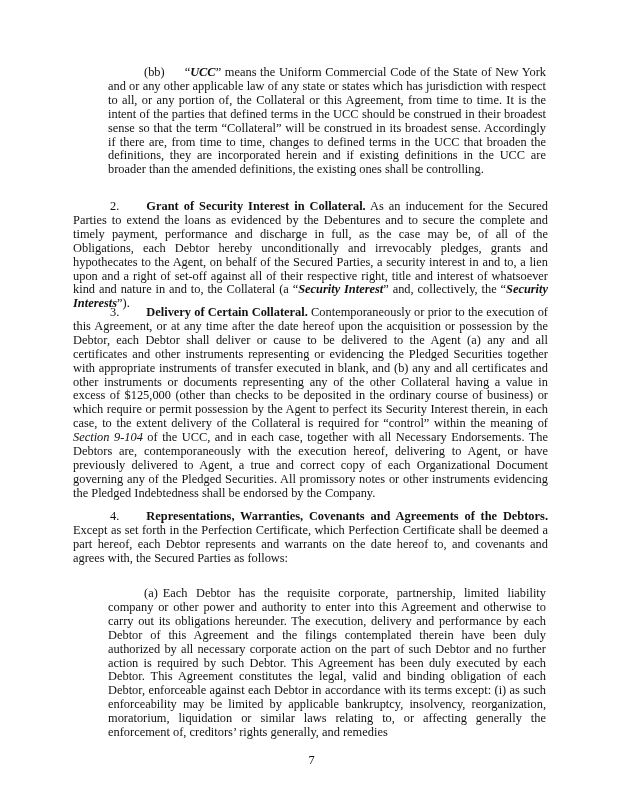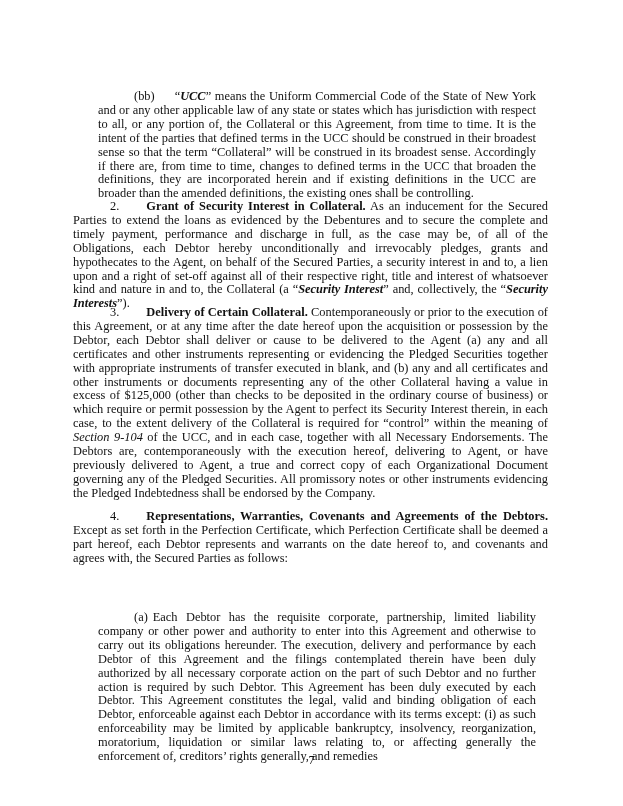--- a/index.html
+++ b/index.html
@@ -25,23 +25,22 @@
     }
     .para {
       position: absolute;
       font-size: 12.4px;
       line-height: 13.9px;
       text-align: justify;
       text-align-last: left;
       margin: 0;
     }
     .sub {
-      left: 98px;
+      left: 108px;
       width: 438px;
-      margin-top: 24px;
     }
     .main {
       left: 73px;
       width: 475px;
     }
     .first-indent-sub {
       display: inline-block;
       width: 36px;
     }
     .first-indent-main {

